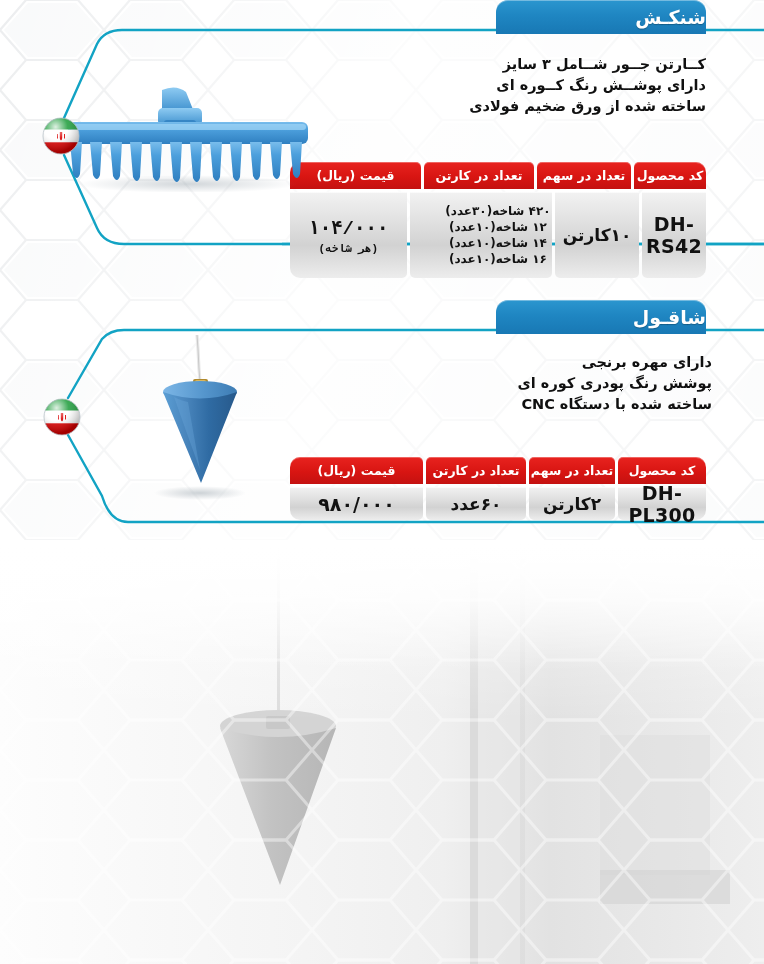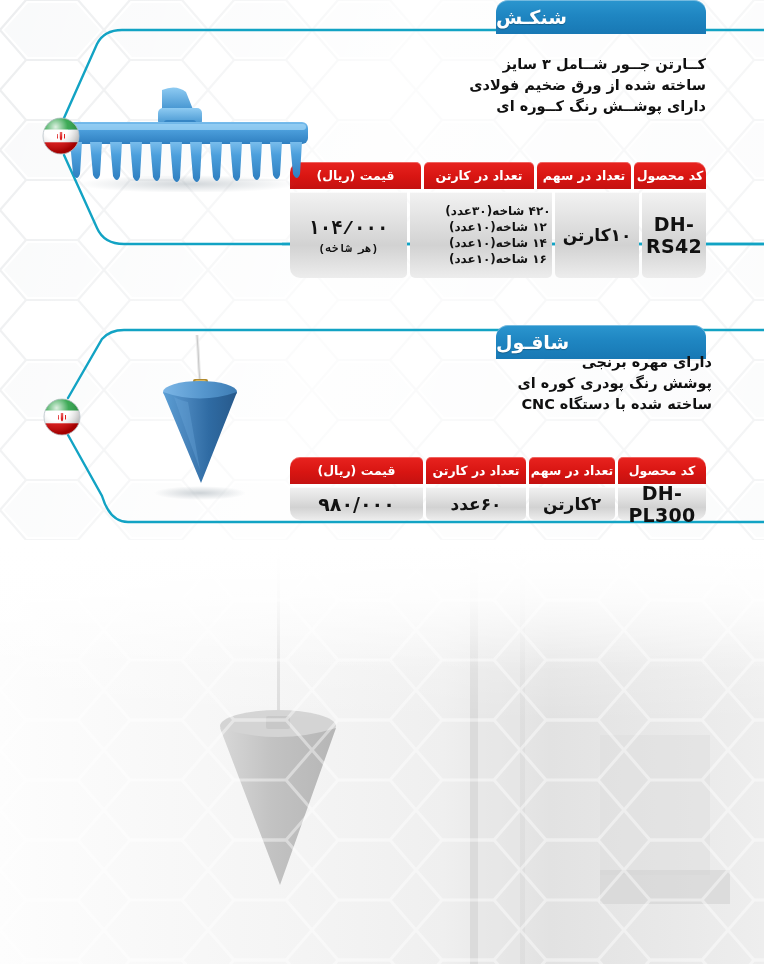--- a/index.html
+++ b/index.html
@@ -39,21 +39,21 @@
   .card{position:absolute;}
   .card .outline{position:absolute;left:0;top:0;}
 
   
   .card-header{
     position:absolute;
     height:34px;
     border-radius:12px 12px 0 0;
     background:linear-gradient(to bottom,#2b96cf 0%,#1f86c2 45%,#1878b4 100%);
     box-shadow:inset 0 1px 0 rgba(255,255,255,.35);
-    display:flex;align-items:center;justify-content:flex-end;
+    display:flex;align-items:center;justify-content:flex-start;
   }
   .card-header-text{
     color:#ffffff;font-size:19px;font-weight:bold;
     letter-spacing:1px;
     text-shadow:0 1px 1px rgba(0,0,0,.25);
     line-height:34px;
   }
 
   
   .desc{
@@ -183,22 +183,22 @@
                M64 155 L97 228 Q104 244 124 244 L764 244" fill="none" stroke="#12a3c4" stroke-width="2.4" stroke-linecap="round"></path>
       <path d="M764 244 L282 244" fill="none" stroke="#12a3c4" stroke-width="2.4"></path>
     </svg>
 
     <div class="card-header" style="left:496px;top:0;width:210px;">
       <span class="card-header-text">شنکـش</span>
     </div>
 
     <div class="desc" style="right:58px;top:54px;width:300px;">
       <div>کــارتن جــور شــامل ۳ سایز</div>
+      <div>دارای پوشــش رنگ کــوره ای</div>
       <div>ساخته شده از ورق ضخیم فولادی</div>
-      <div>دارای پوشــش رنگ کــوره ای</div>
     </div>
 
     <div class="prod-img" style="left:58px;top:82px;width:260px;height:110px;">
       <svg width="260" height="110" viewBox="0 0 260 110" aria-hidden="true">
         <defs>
           <linearGradient id="rakeg" x1="0" y1="0" x2="0" y2="1">
             <stop offset="0%" stop-color="#79bdec"></stop>
             <stop offset="35%" stop-color="#4c9fdc"></stop>
             <stop offset="100%" stop-color="#2f7fc0"></stop>
           </linearGradient>
@@ -292,21 +292,21 @@
     </div>
   </div>
 
   <div class="card" style="left:0;top:300px;width:764px;height:240px;">
 
     <svg class="outline" width="764" height="240" viewBox="0 0 764 240" aria-hidden="true">
       <path d="M764 30 L124 30 Q110 30 102 39 L68 98
                M68 135 L102 196 Q110 222 128 222 L764 222" fill="none" stroke="#12a3c4" stroke-width="2.4" stroke-linecap="round"></path>
     </svg>
 
-    <div class="card-header" style="left:496px;top:0;width:210px;margin-top:25px;">
+    <div class="card-header" style="left:496px;top:0;width:210px;">
       <span class="card-header-text">شاقـول</span>
     </div>
 
     <div class="desc" style="right:52px;top:52px;width:300px;">
       <div>دارای مهره برنجی</div>
       <div>پوشش رنگ پودری کوره ای</div>
       <div>ساخته شده با دستگاه CNC</div>
     </div>
 
     <div class="prod-img" style="left:140px;top:35px;width:120px;height:170px;">

